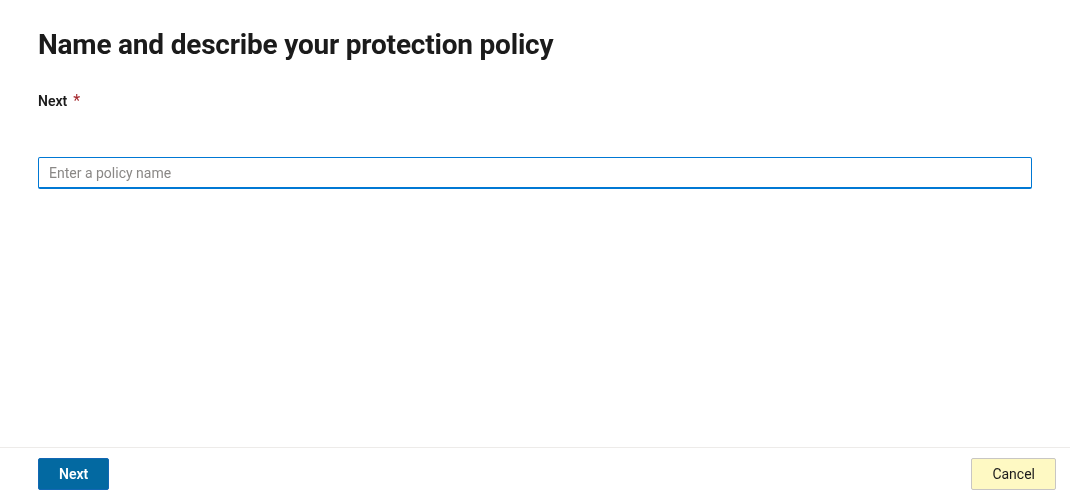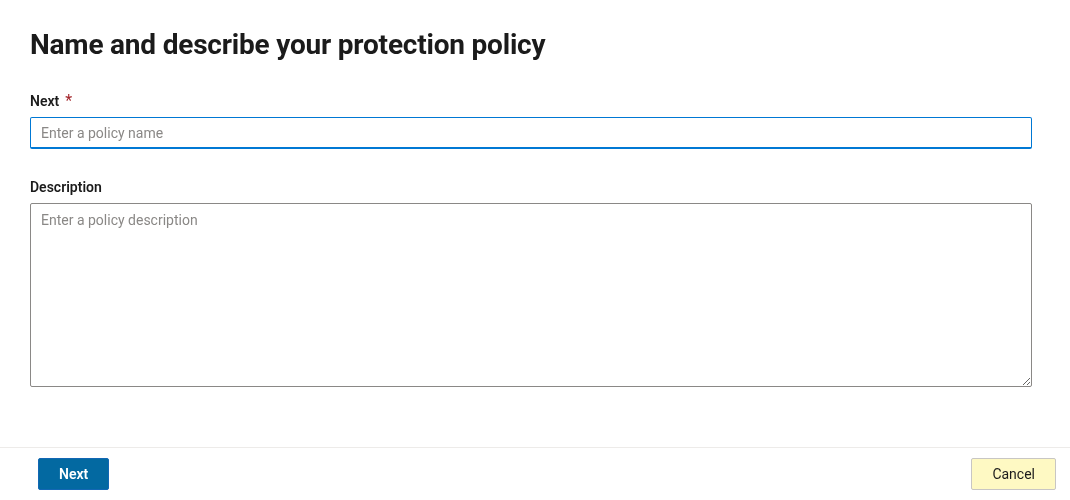--- a/index.html
+++ b/index.html
@@ -9,21 +9,21 @@
     }
     body {
       font-family: "Segoe UI", -apple-system, BlinkMacSystemFont, Roboto, Helvetica, Arial, sans-serif;
       background: #ffffff;
       color: #1b1b1b;
       width: 1070px;
       height: 500px;
       position: relative;
     }
     .content {
-      padding: 28px 38px 0 30px;
+      padding: 28px 38px 0 38px;
     }
     h1.page-title {
       font-size: 28px;
       font-weight: 700;
       color: #1b1b1b;
       margin-bottom: 30px;
       letter-spacing: -0.2px;
     }
     .field-group {
       margin-bottom: 28px;
@@ -47,20 +47,21 @@
       font-family: inherit;
       border: 1px solid #8a8886;
       border-radius: 2px;
       outline: none;
       color: #1b1b1b;
     }
     .text-input.focused {
       border: 1px solid #0078d4;
       border-bottom: 2px solid #0078d4;
       padding-bottom: 4px;
+      margin-top: 40px;
     }
     .text-input::placeholder {
       color: #8a8886;
     }
     .textarea-input {
       width: 100%;
       height: 184px;
       padding: 8px 10px;
       font-size: 14px;
       font-family: inherit;
@@ -114,24 +115,18 @@
   <h1 class="page-title">Name and describe your protection policy</h1>
 
   <div class="field-group">
     <div>
       <span class="field-label">Next</span>
       <span class="required-asterisk">*</span>
     </div>
     <input type="text" class="text-input focused" placeholder="Enter a policy name" style="">
   </div>
 
-  <div class="field-group">
-    <div>
-      <span class="field-label">Description</span>
-    </div>
-    <textarea class="textarea-input" placeholder="Enter a policy description" style=""></textarea>
-  </div>
 </div>
 
 <div class="footer">
   <button class="btn btn-primary">Next</button>
   <button class="btn btn-secondary">Cancel</button>
 </div>
 
 </body></html>

